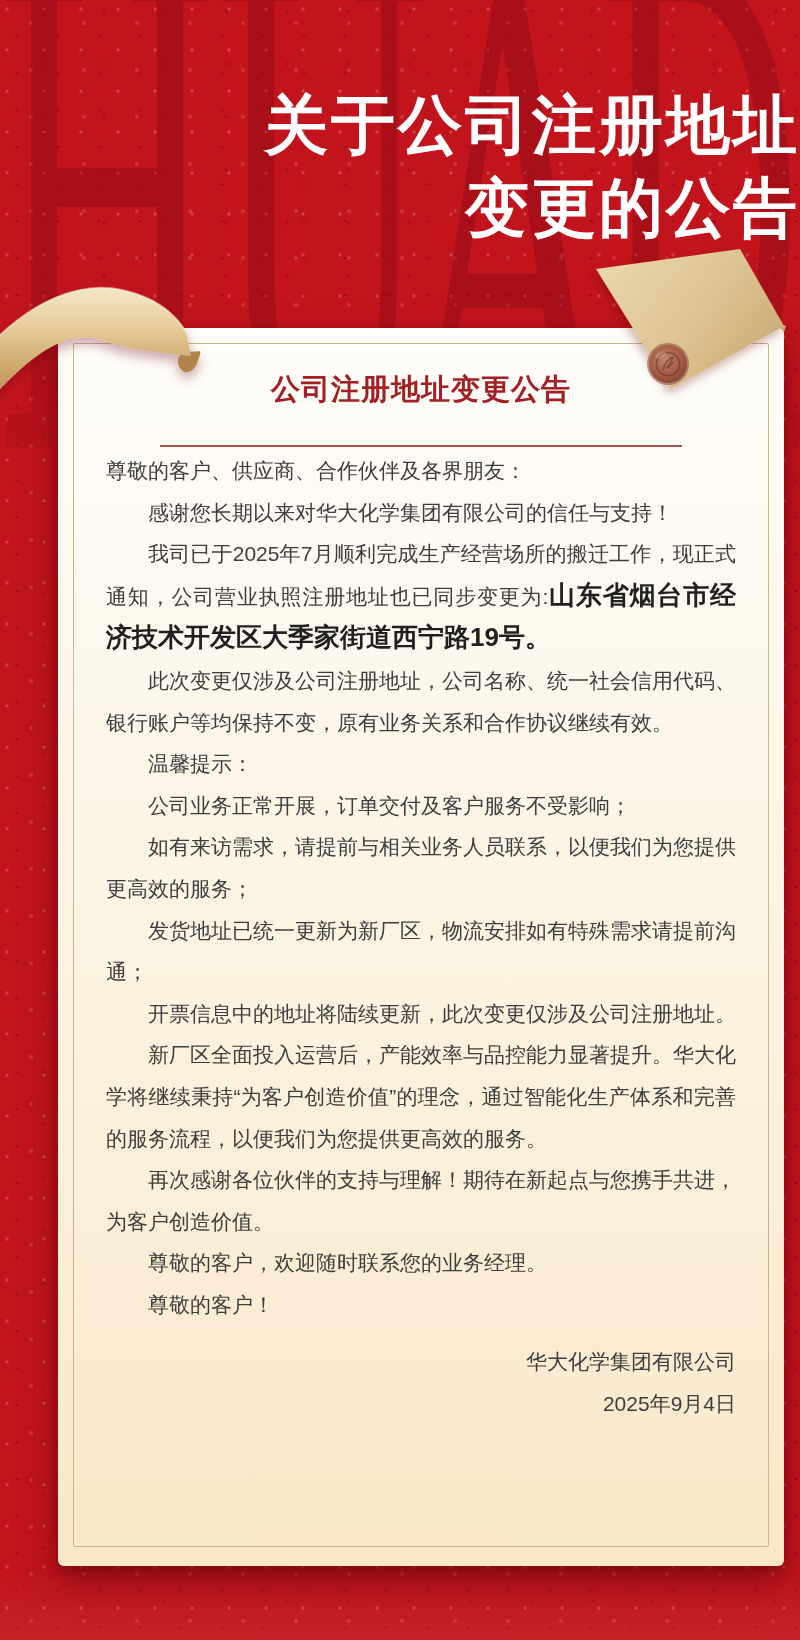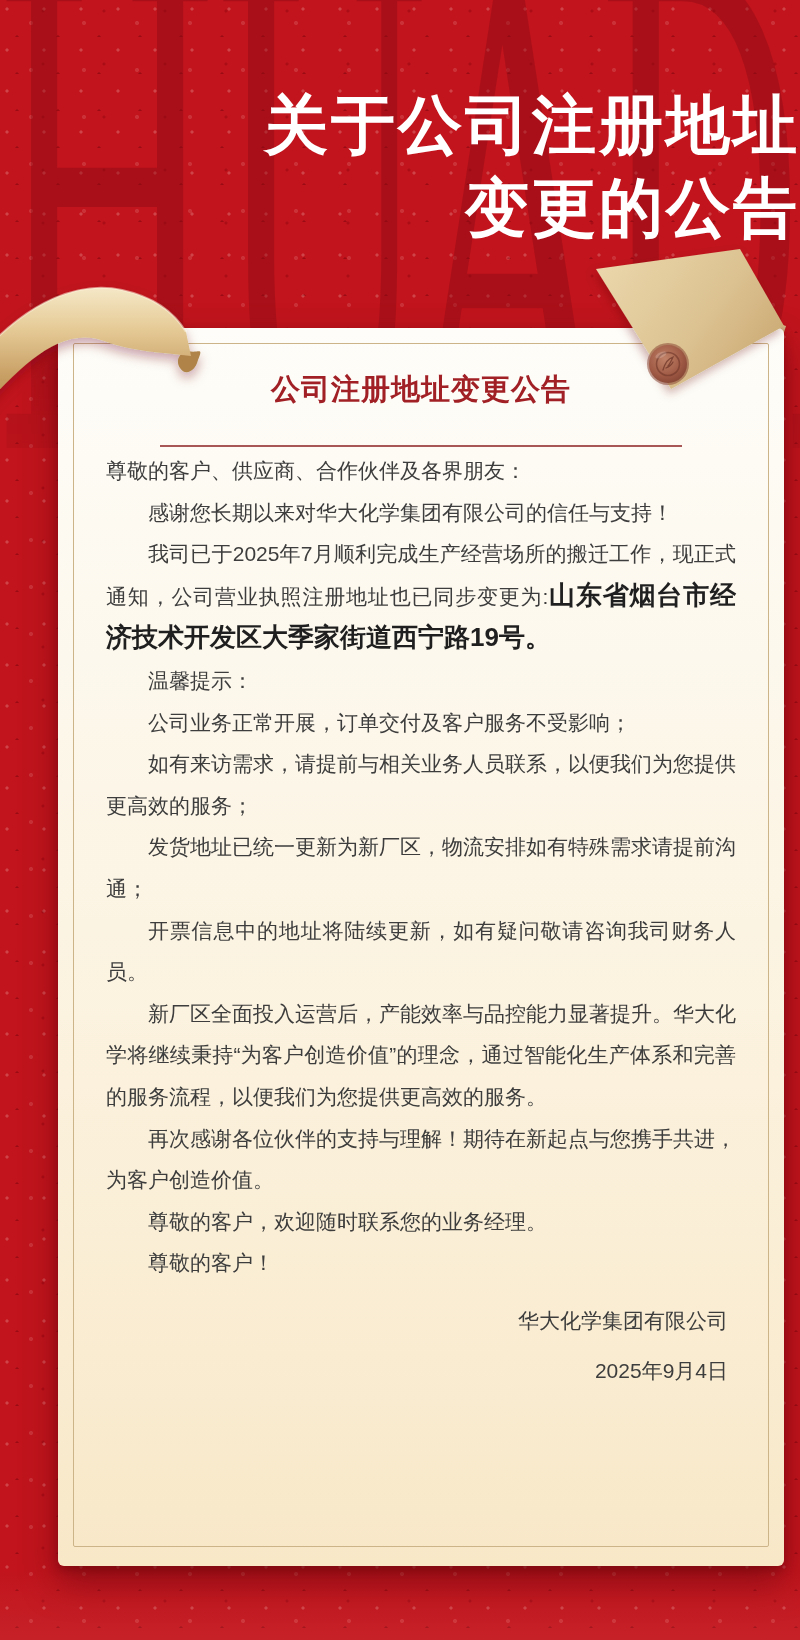--- a/index.html
+++ b/index.html
@@ -58,21 +58,21 @@
     background:#9a3a3a;opacity:.85;
   }
   .letter-body{
     margin-top:3px;
     font-size:21px;line-height:41.6px;color:#3d3d3d;
   }
   .para{margin:0;text-indent:2em;text-align:justify;}
   .para.no-indent{text-indent:0;}
   .addr{font-size:26px;font-weight:700;color:#1f1f1f;}
   .signature{margin-top:16px;text-align:right;font-size:21px;line-height:42px;color:#3d3d3d;}
-  .signature p{margin:8px;}
+  .signature p{margin:0;}
 
   .deco{position:absolute;pointer-events:none;}
   .env-back{left:728px;top:280px;z-index:1;}
   .env-front{left:560px;top:228px;z-index:3;}
   .ribbon{left:-22px;top:248px;z-index:5;}
 </style>
 </head>
 <body>
 
 <div class="poster">
@@ -97,25 +97,26 @@
 
   <div class="card">
     <div class="card-frame"></div>
     <div class="card-content">
       <h2 class="letter-title">公司注册地址变更公告</h2>
       <div class="divider"></div>
       <div class="letter-body">
           <p class="para no-indent">尊敬的客户、供应商、合作伙伴及各界朋友：</p>
           <p class="para">感谢您长期以来对华大化学集团有限公司的信任与支持！</p>
           <p class="para"><span>我司已于2025年7月顺利完成生产经营场所的搬迁工作，现正式通知，公司营业执照注册地址也已同步变更为:</span><strong class="addr">山东省烟台市经济技术开发区大季家街道西宁路19号。</strong></p>
+          <p class="para">此次变更仅涉及公司注册地址，公司名称、统一社会信用代码、银行账户等均保持不变，原有业务关系和合作协议继续有效。</p>
           <p class="para">温馨提示：</p>
           <p class="para">公司业务正常开展，订单交付及客户服务不受影响；</p>
           <p class="para">如有来访需求，请提前与相关业务人员联系，以便我们为您提供更高效的服务；</p>
           <p class="para">发货地址已统一更新为新厂区，物流安排如有特殊需求请提前沟通；</p>
-          <p class="para">开票信息中的地址将陆续更新，如有疑问敬请咨询我司财务人员。</p>
+          <p class="para">开票信息中的地址将陆续更新，此次变更仅涉及公司注册地址。</p>
           <p class="para">新厂区全面投入运营后，产能效率与品控能力显著提升。华大化学将继续秉持“为客户创造价值”的理念，通过智能化生产体系和完善的服务流程，以便我们为您提供更高效的服务。</p>
           <p class="para">再次感谢各位伙伴的支持与理解！期待在新起点与您携手共进，为客户创造价值。</p>
           <p class="para">尊敬的客户，欢迎随时联系您的业务经理。</p>
           <p class="para">尊敬的客户！</p>
         </div>
       <div class="signature">
         <p>华大化学集团有限公司</p>
         <p>2025年9月4日</p>
       </div>
     </div>

